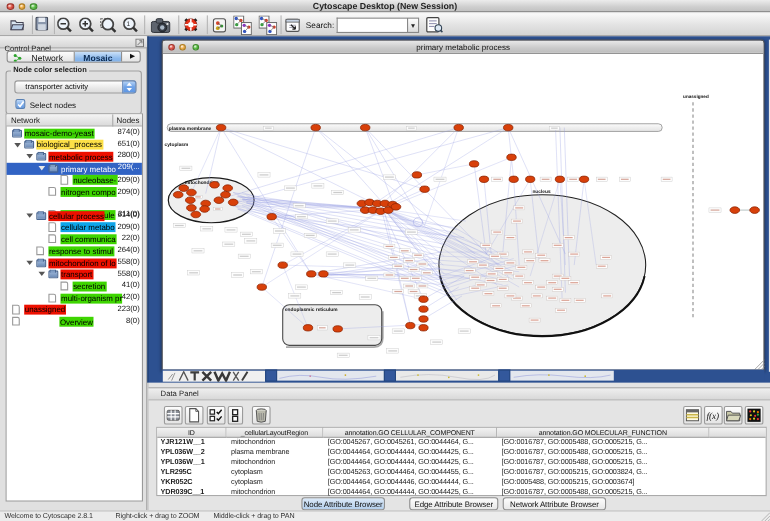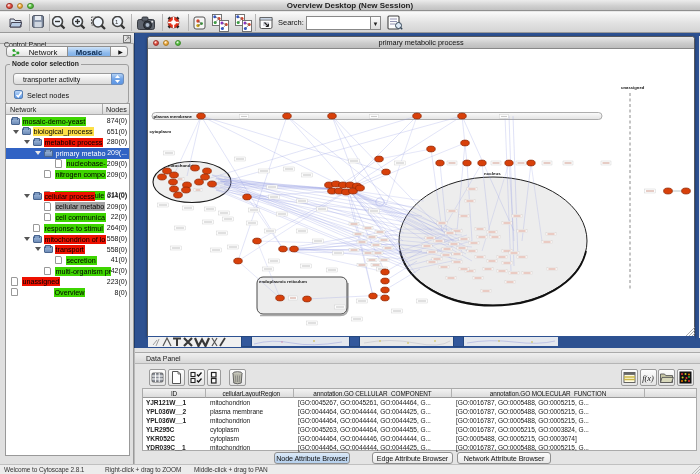--- a/index.html
+++ b/index.html
@@ -55,21 +55,21 @@
 .btab{position:absolute;top:0;height:12px;border:1px solid #8f8f8f;border-radius:3px;background:linear-gradient(#fdfdfd,#e8e8e8);font-size:7.2px;color:#111;text-align:center;line-height:11px;letter-spacing:-0.1px;}
 #statusbar{left:0;top:464px;width:700px;height:10px;background:#ececec;border-top:1px solid #c0c0c0;font-size:6.5px;color:#333;letter-spacing:-0.1px;}
 #statusbar span{position:absolute;top:1px;}
 </style></head>
 <body>
 <div id="app">
 <div id="titlebar" class="abs">
   <div class="light" style="left:6px;background:radial-gradient(circle at 35% 30%,#fff 0%,#e8594a 45%,#a03028 100%);border:0.5px solid #a03028;"></div>
       <div class="light" style="left:16.5px;background:radial-gradient(circle at 35% 30%,#fff 0%,#f6b44e 45%,#b07c1e 100%);border:0.5px solid #b07c1e;"></div>
       <div class="light" style="left:27px;background:radial-gradient(circle at 35% 30%,#fff 0%,#5fc54a 45%,#3d8c2a 100%);border:0.5px solid #3d8c2a;"></div>
-  <div class="t">Overview Desktop (New Session)</div>
+  <div class="t">Cytoscape Desktop (New Session)</div>
 </div>
 <div id="toolbar" class="abs">
   <svg class="ticon" style="left:9px;top:4px" width="13" height="12" viewBox="0 0 13 12">
         <path d="M1 3 L5 3 L6 4.5 L12 4.5 L12 11 L1 11 Z" fill="#d9e4f0" stroke="#445" stroke-width="1"></path>
         <path d="M2.5 6.5 L12.8 6.5 L11 11 L1 11 Z" fill="#b8cbe4" stroke="#445" stroke-width="1"></path>
       </svg>
       <svg class="ticon" style="left:32px;top:3px" width="12" height="13" viewBox="0 0 12 13">
         <rect x="0.7" y="0.7" width="10.6" height="11.6" rx="1" fill="#8b98ad" stroke="#3a4150" stroke-width="1"></rect>
         <rect x="3" y="1" width="6" height="4" fill="#e8ecf2"></rect>
         <rect x="2.6" y="7" width="7" height="5.3" fill="#cfd6e0"></rect>
@@ -239,21 +239,21 @@
           <span class="tval">311(0)</span>
         </div>
 <div class="trow" style="top:86.84px;">
           <span class="tri" style="left:17.5px;border-top-color:#555;"></span>
           <span class="foldr" style="left:27px;"></span>
           <span class="tlab" style="left:37.5px;background:#ee1000;max-width:67.5px;">cellular process</span>
           <span class="tval">614(0)</span>
         </div>
 <div class="trow" style="top:97.56px;">
           <span class="filei" style="left:38px;"></span>
-          <span class="tlab" style="left:48.5px;background:#a3a3a3;max-width:56.5px;">cellular metabo</span>
+          <span class="tlab" style="left:48.5px;background:#0ea5e9;max-width:56.5px;">cellular metabo</span>
           <span class="tval">209(0)</span>
         </div>
 <div class="trow" style="top:108.28px;">
           <span class="filei" style="left:38px;"></span>
           <span class="tlab" style="left:48.5px;background:#3ed500;max-width:56.5px;">cell communica</span>
           <span class="tval">22(0)</span>
         </div>
 <div class="trow" style="top:119.0px;">
           <span class="filei" style="left:27px;"></span>
           <span class="tlab" style="left:37.5px;background:#3ed500;max-width:67.5px;">response to stimul</span>

